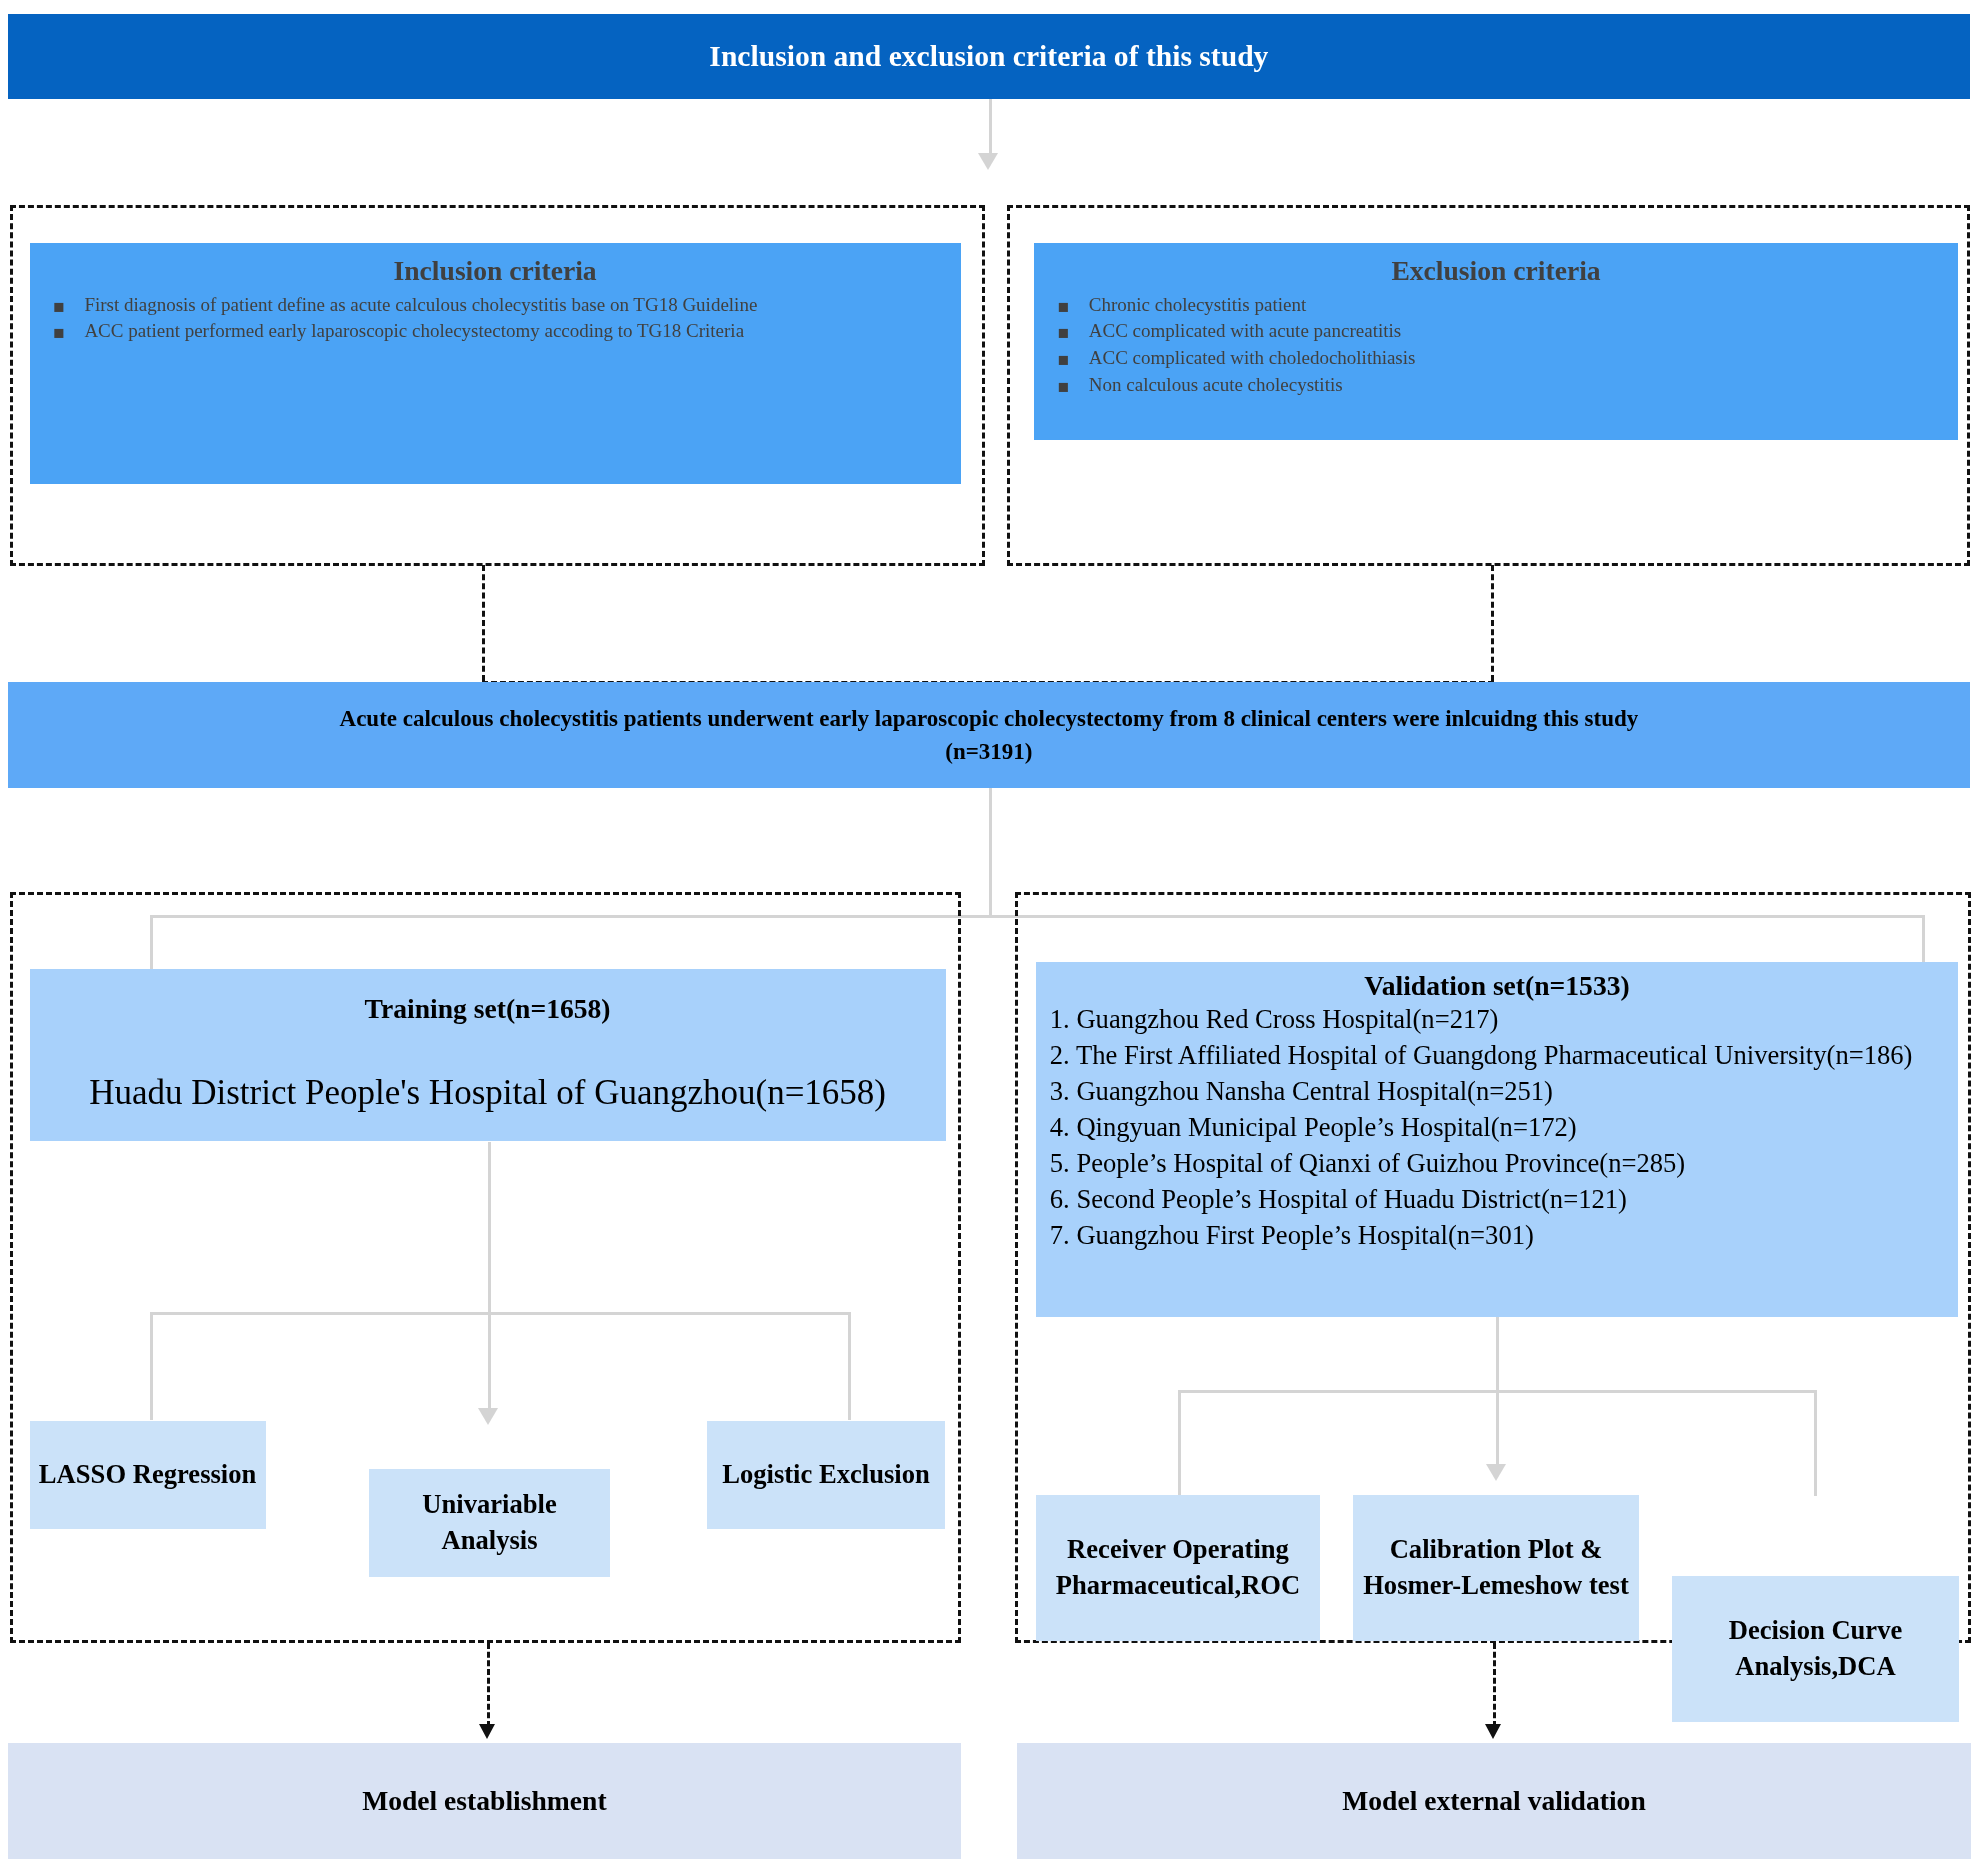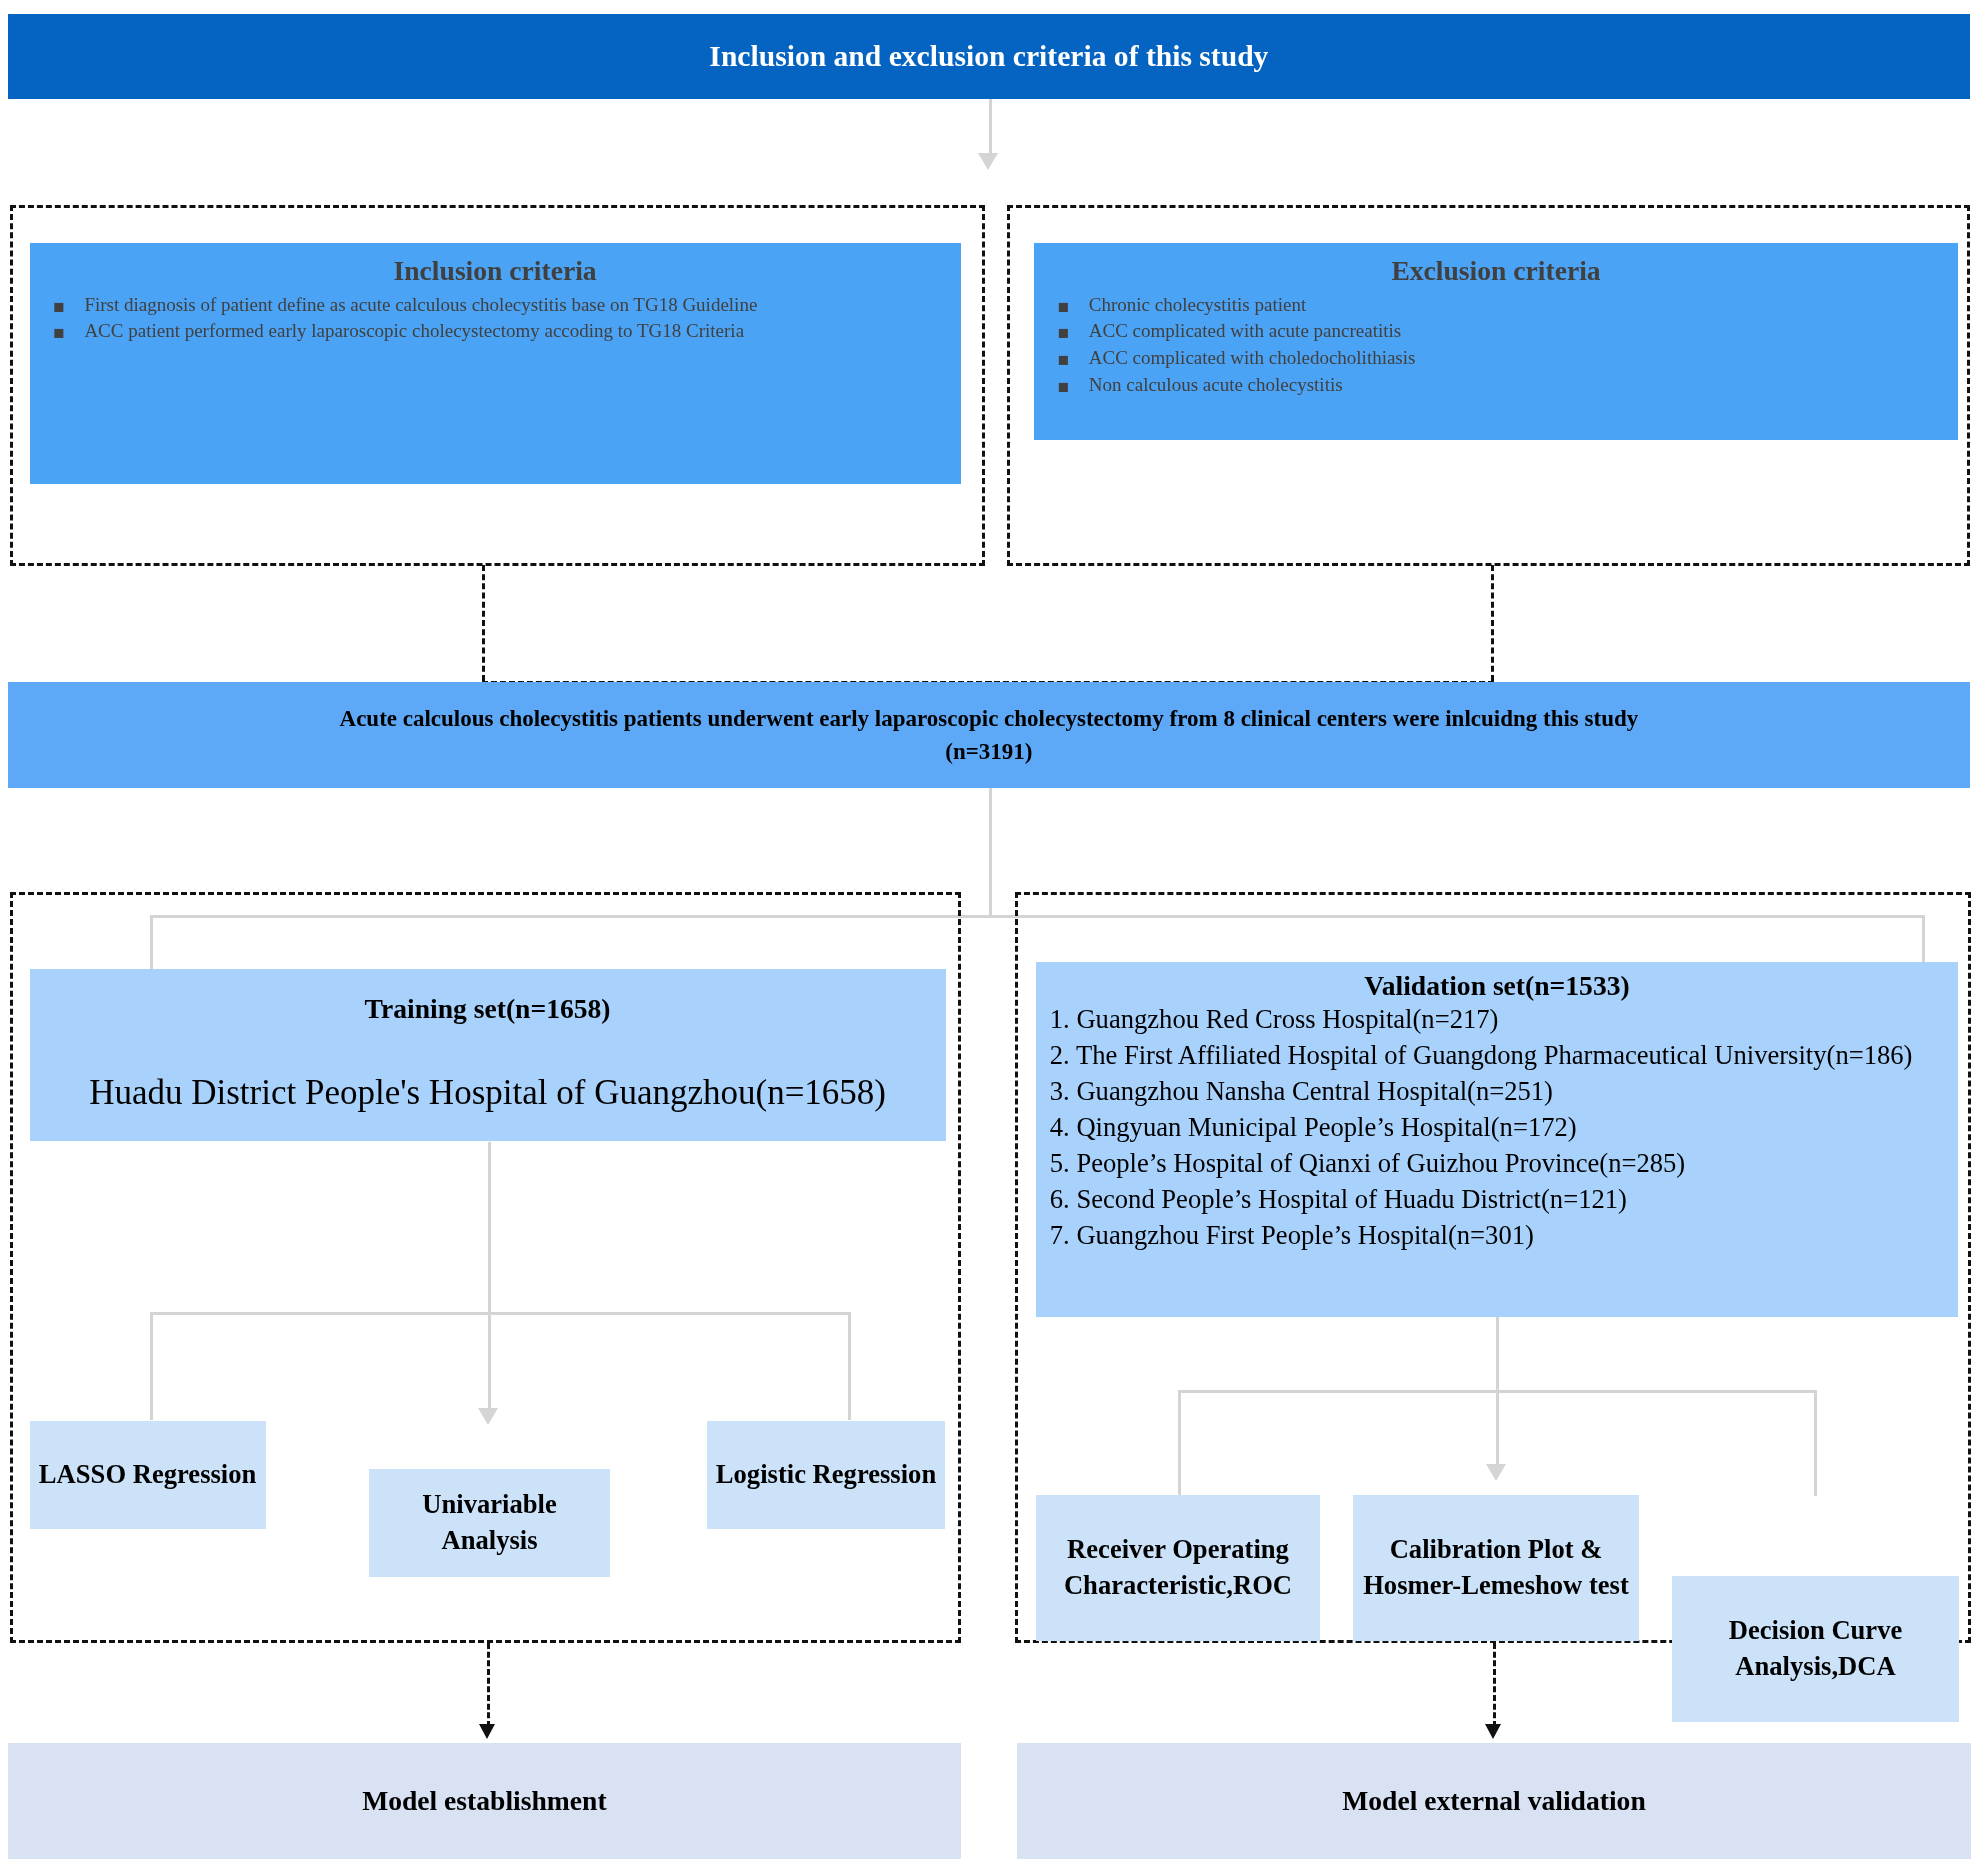--- a/index.html
+++ b/index.html
@@ -205,21 +205,21 @@
   <div class="abs arrow-gray" style="left:478px; top:1408px;"></div>
   <div class="abs ln-v-gray" style="left:848px; top:1312px; height:108px;"></div>
 
   <div class="abs lighter-blue small-box" style="left:29.6px; top:1421px; width:236px; height:108px;">
     <span>LASSO Regression</span>
   </div>
   <div class="abs lighter-blue small-box" style="left:369px; top:1421px; width:241px; height:108px;margin-top:48px;">
     <span>Univariable Analysis</span>
   </div>
   <div class="abs lighter-blue small-box" style="left:707px; top:1421px; width:238px; height:108px;">
-    <span>Logistic Regression</span>
+    <span>Logistic Exclusion</span>
   </div>
 
   <div class="abs ln-v-dash" style="left:487px; top:1643px; height:84px;"></div>
   <div class="abs arrow-dark" style="left:479px; top:1724px;"></div>
 
   <div class="abs grayish-blue final-box" style="left:7.9px; top:1743px; width:953px; height:116px;">
     <span>Model establishment</span>
   </div>
 
   <div class="abs dashed-cont" style="left:1015px; top:892px; width:956px; height:751px;"></div>
@@ -238,21 +238,21 @@
   </div>
 
   <div class="abs ln-v-gray" style="left:1496px; top:1317px; height:75px;"></div>
   <div class="abs ln-h-gray" style="left:1178px; top:1390px; width:638px;"></div>
   <div class="abs ln-v-gray" style="left:1178px; top:1390px; height:106px;"></div>
   <div class="abs ln-v-gray" style="left:1496px; top:1390px; height:77px;"></div>
   <div class="abs arrow-gray" style="left:1486px; top:1464px;"></div>
   <div class="abs ln-v-gray" style="left:1814px; top:1390px; height:106px;"></div>
 
   <div class="abs lighter-blue small-box" style="left:1036px; top:1495px; width:284px; height:146px;">
-    <span>Receiver Operating Characteristic,ROC</span>
+    <span>Receiver Operating Pharmaceutical,ROC</span>
   </div>
   <div class="abs lighter-blue small-box" style="left:1353px; top:1495px; width:286px; height:146px;">
     <span>Calibration Plot &amp; Hosmer-Lemeshow test</span>
   </div>
   <div class="abs lighter-blue small-box" style="left:1672px; top:1576px; width:287px; height:146px;">
     <span>Decision Curve Analysis,DCA</span>
   </div>
 
   <div class="abs ln-v-dash" style="left:1493px; top:1643px; height:84px;"></div>
   <div class="abs arrow-dark" style="left:1485px; top:1724px;"></div>

